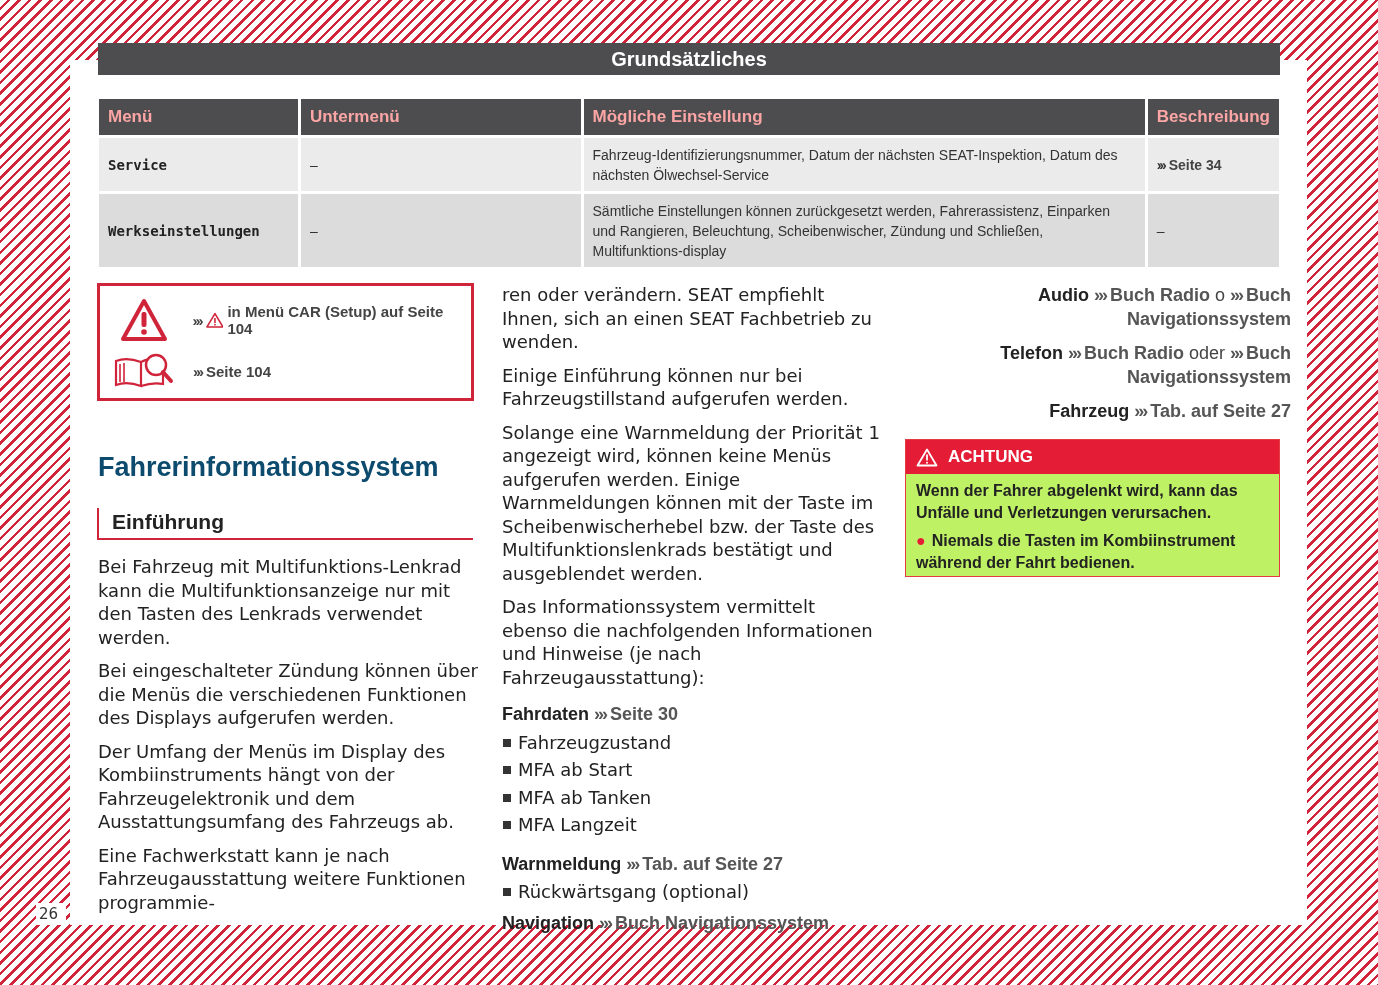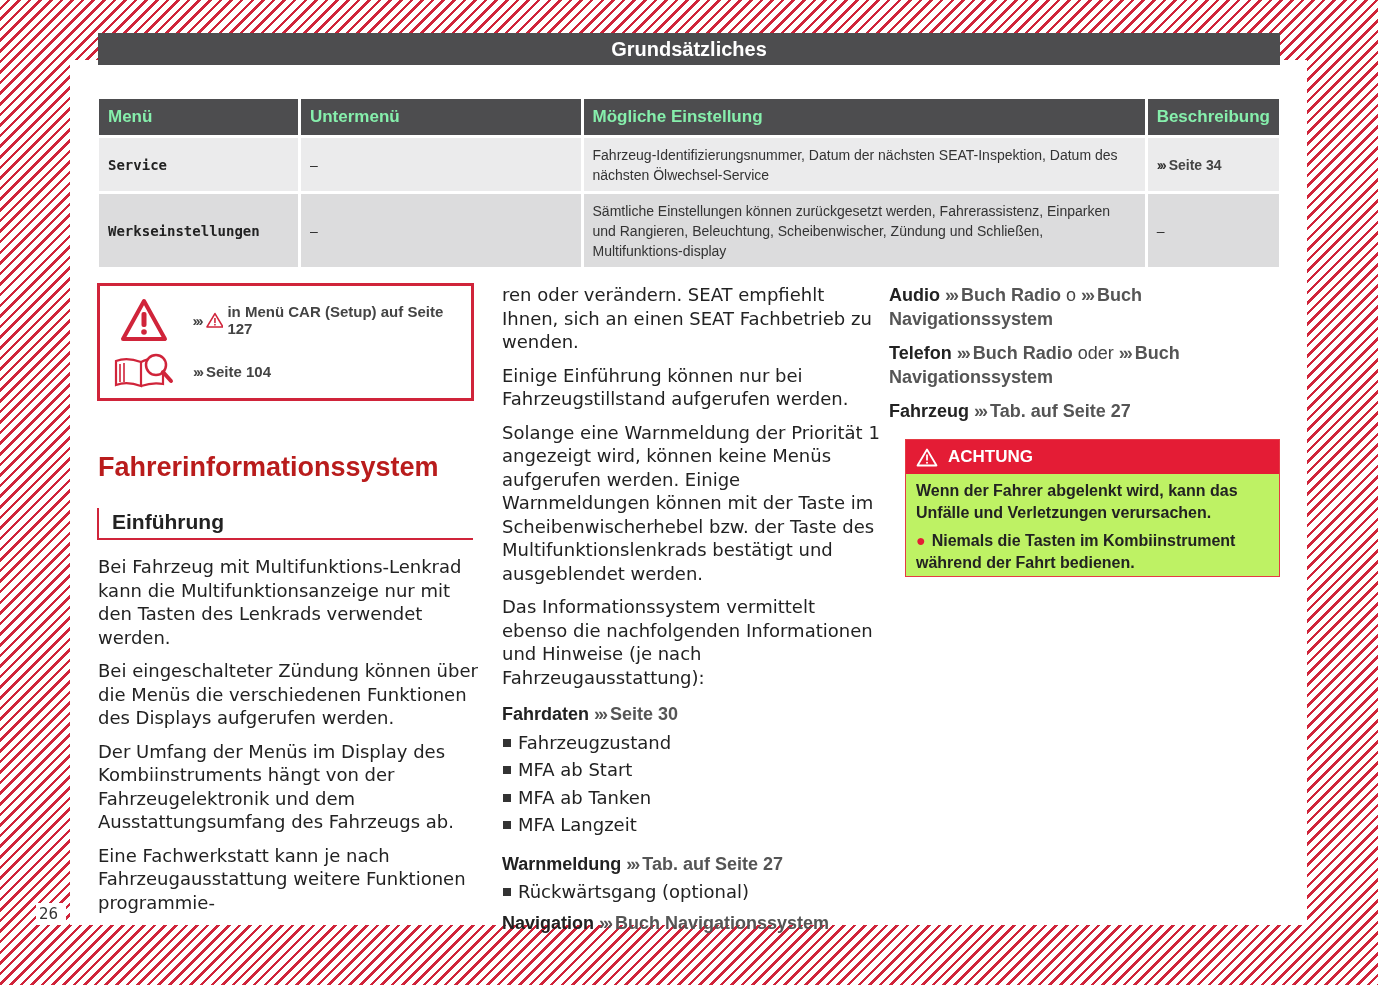--- a/index.html
+++ b/index.html
@@ -22,41 +22,41 @@
     left: 36px; top: 903px;
     width: 30px; height: 22px;
     background: #fff;
     font-size: 15px;
     color: #333;
     padding-left: 3px;
     line-height: 22px;
   }
   .title-bar {
     position: absolute;
-    left: 98px; top: 33px;
+    left: 98px; top: 43px;
     width: 1182px; height: 32px;
     background: #4d4d4f;
     color: #fff;
     font-family: "Liberation Sans", sans-serif;
     font-weight: bold;
     font-size: 20px;
     text-align: center;
     line-height: 33px;
   }
   table.settings {
     position: absolute;
     left: 96px; top: 96px;
     width: 1186px;
     border-collapse: separate;
     border-spacing: 3px;
     font-family: "Liberation Sans", sans-serif;
   }
   table.settings th {
     background: #4d4d4f;
-    color: #86efac;
+    color: #fca5a5;
     text-align: left;
     font-size: 17px;
     font-weight: bold;
     height: 36px;
     padding: 0 9px;
   }
   table.settings td {
     font-size: 14px;
     color: #333;
     padding: 6px 9px;
@@ -85,26 +85,26 @@
     font-size: 15px;
     color: #444;
     margin-left: 5px;
     display: flex; align-items: center;
   }
 
   .col { position: absolute; font-size: 18px; line-height: 23.5px; color: #222; }
   .col p { margin-bottom: 10px; }
   .col1 { left: 98px; top: 555px; width: 380px; }
   .col2 { left: 502px; top: 283px; width: 380px; }
-  .col3 { left: 889px; top: 283px; width: 375px; }
+  .col3 { left: 916px; top: 283px; width: 375px; text-align: right; }
 
   .h1 {
     position: absolute; left: 98px; top: 452px;
     font-family: "Liberation Sans", sans-serif;
-    font-weight: bold; font-size: 27px; color: #b91c1c;
+    font-weight: bold; font-size: 27px; color: #0c4a6e;
   }
   .h2 {
     position: absolute; left: 97px; top: 508px;
     width: 376px; height: 32px;
     border-left: 2px solid #d0243a;
     border-bottom: 2px solid #d0243a;
     padding-left: 13px;
     font-family: "Liberation Sans", sans-serif;
     font-weight: bold; font-size: 21px; color: #222;
     line-height: 28px;
@@ -194,21 +194,21 @@
         <circle cx="24" cy="34" r="2.8" fill="#d0243a"></circle>
       </svg>
     </div>
     <div class="reftext">
       <span class="ref-arrow">›››</span>
       <svg width="18" height="16" viewBox="0 0 18 16" style="margin-right:4px">
         <path d="M9 1.5 L17 15 L1 15 Z" fill="none" stroke="#d0243a" stroke-width="1.6" stroke-linejoin="round"></path>
         <rect x="8.2" y="6" width="1.6" height="5" fill="#d0243a"></rect>
         <circle cx="9" cy="12.7" r="0.9" fill="#d0243a"></circle>
       </svg>
-      <span>in Menü CAR (Setup) auf Seite 127</span>
+      <span>in Menü CAR (Setup) auf Seite 104</span>
     </div>
   </div>
   <div class="row row2">
     <div class="icon">
       <svg width="62" height="40" viewBox="0 0 62 40">
         <path d="M3 10 L3 34 Q14 30 28 35 L28 11 Q14 6 3 10 Z" fill="none" stroke="#d0243a" stroke-width="2.2"></path>
         <path d="M28 11 Q36 7 42 8 M28 35 Q40 31 50 33 L50 22" fill="none" stroke="#d0243a" stroke-width="2.2"></path>
         <path d="M7 13 L7 31 M11 12 L11 31" stroke="#d0243a" stroke-width="1.6"></path>
         <circle cx="43" cy="14" r="10" fill="#fff" stroke="#d0243a" stroke-width="2.5"></circle>
         <line x1="50" y1="21" x2="58" y2="30" stroke="#d0243a" stroke-width="4" stroke-linecap="round"></line>

